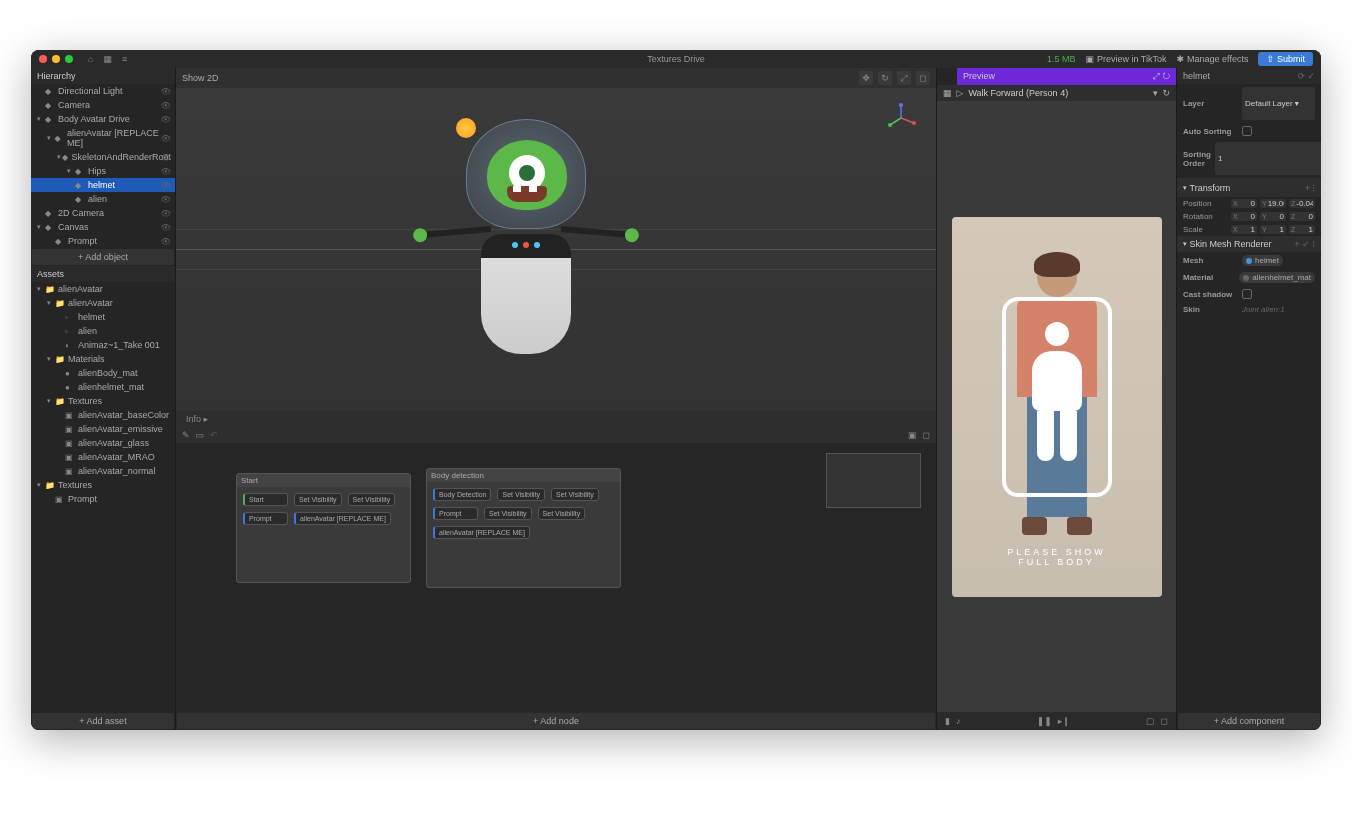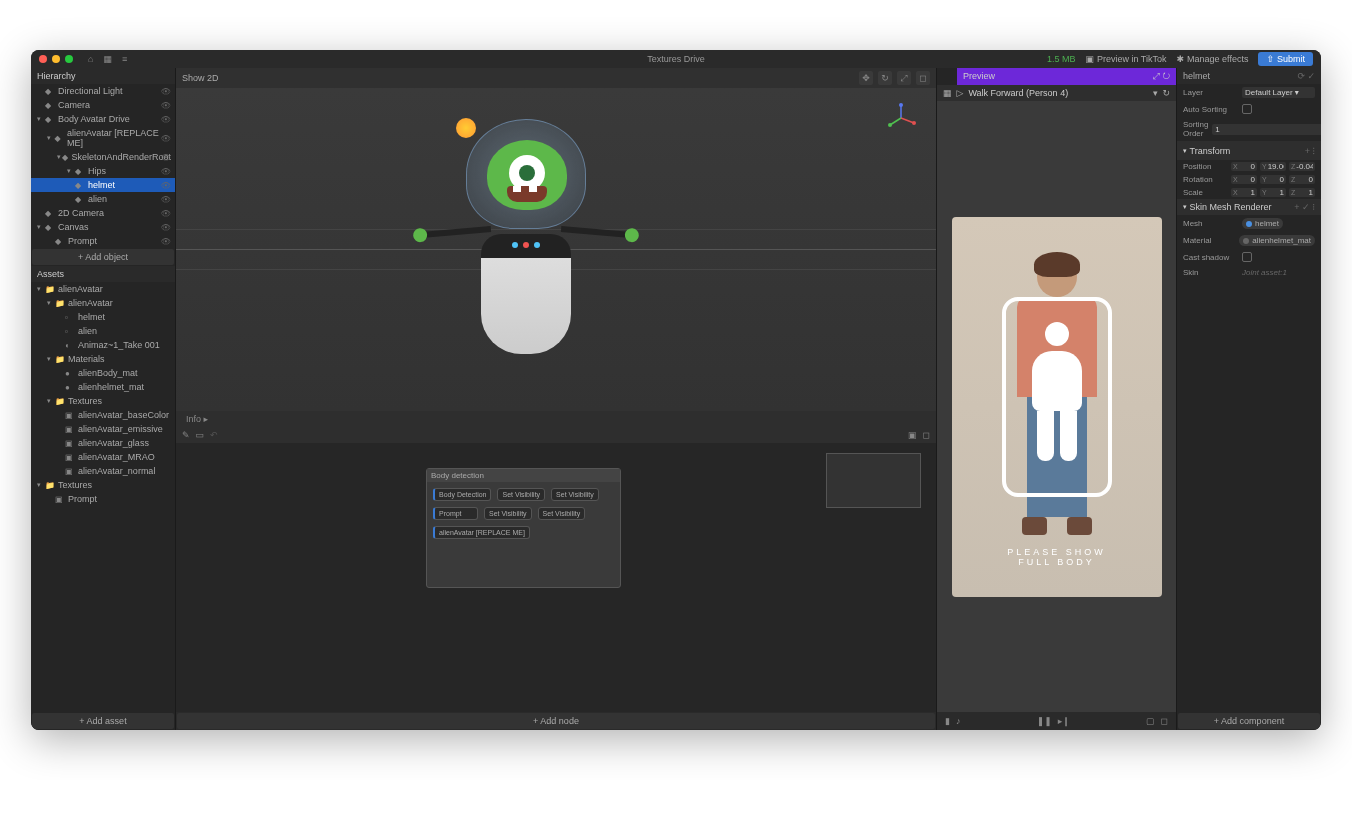--- a/index.html
+++ b/index.html
@@ -106,22 +106,22 @@
 .body-icon-legs { width: 40px; height: 50px; display: flex; gap: 6px; }
 .body-icon-legs span { flex:1; background:#fff; border-radius: 0 0 8px 8px; }
 .overlay-text { position: absolute; bottom: 30px; color: #fff; letter-spacing: 3px; font-size: 9px; text-align: center; }
 .preview-footer { display: flex; justify-content: space-between; padding: 4px 8px; background: #2a2a2a; }
 .pf-group { display: flex; gap: 6px; }
 .pf-group span { color: #888; cursor: pointer; }
 
 
 .inspector { width: 145px; background: #252525; display: flex; flex-direction: column; border-left: 1px solid #1a1a1a; }
 .insp-row { display: flex; align-items: center; padding: 3px 6px; gap: 4px; }
-.insp-row label { width: 55px; color: #999; font-size: 8px; }
-.insp-input { flex: 1; background: #333; border: none; color: #ccc; padding: 1px 3px; font-size: 8px; border-radius: 2px; }
+.insp-row label { width: 55px; color: #999; font-size: 8px; font-weight: bold; }
+.insp-input { flex: 1; background: #333; border: none; color: #ccc; padding: 12px 3px; font-size: 8px; border-radius: 2px; }
 .insp-section { background: #2e2e2e; padding: 3px 6px; color: #ccc; display: flex; align-items: center; gap: 3px; }
 .insp-section .arrow { font-size: 7px; }
 .xyz-row { display: flex; align-items: center; padding: 2px 6px; gap: 3px; }
 .xyz-row label { width: 45px; font-size: 8px; color: #999; }
 .xyz-field { flex: 1; display: flex; align-items: center; background: #333; border-radius: 2px; padding: 0 2px; }
 .xyz-field .ax { color: #777; font-size: 7px; margin-right: 1px; }
 .xyz-field input { width: 100%; background: none; border: none; color: #ccc; font-size: 8px; text-align: right; }
 .chk { width: 10px; height: 10px; border: 1px solid #666; border-radius: 2px; }
 .chip { background: #3a3a3a; padding: 1px 4px; border-radius: 8px; display: flex; align-items: center; gap: 3px; font-size: 8px; }
 .chip-dot { width: 6px; height: 6px; border-radius: 50%; background: #666; }
@@ -369,20 +369,30 @@
           <span>✎</span>
           <span>▭</span>
           <span style="opacity:0.4">↶</span>
         </div>
         <div class="vs-toolbar-right">
           <span>▣</span>
           <span>◻</span>
         </div>
       </div>
       <div class="vs-canvas">
+        <div class="node-group" style="left:60px; top:30px; width:175px; height:110px;">
+          <div class="node-group-title">Start</div>
+          <div class="node-inner">
+            <div class="vs-node green">Start</div>
+            <div class="vs-node">Set Visibility</div>
+            <div class="vs-node">Set Visibility</div>
+            <div class="vs-node blue">Prompt</div>
+            <div class="vs-node blue">alienAvatar [REPLACE ME]</div>
+          </div>
+        </div>
         <div class="node-group" style="left:250px; top:25px; width:195px; height:120px;">
           <div class="node-group-title">Body detection</div>
           <div class="node-inner">
             <div class="vs-node blue">Body Detection</div>
             <div class="vs-node">Set Visibility</div>
             <div class="vs-node">Set Visibility</div>
             <div class="vs-node blue">Prompt</div>
             <div class="vs-node">Set Visibility</div>
             <div class="vs-node">Set Visibility</div>
             <div class="vs-node blue">alienAvatar [REPLACE ME]</div>
@@ -536,21 +546,21 @@
             <span class="chip-dot"></span>
             <span>alienhelmet_mat</span>
           </span>
       </div>
       <div class="insp-row">
         <label>Cast shadow</label>
         <span class="chk"></span>
       </div>
       <div class="insp-row">
         <label>Skin</label>
-        <span style="color:#666; font-style:italic; font-size:8px;">Joint asset:1</span>
+        <span style="color:#666; font-style:italic; font-size:8px;">Joint alien:1</span>
       </div>
 
       <div style="flex:1"></div>
       <div class="add-btn">+ Add component</div>
     </div>
 
   </div>
 </div>
 
 </body></html>

